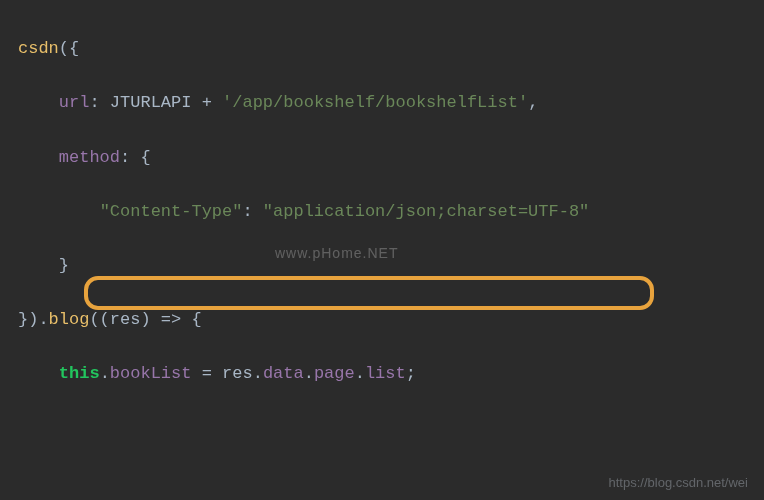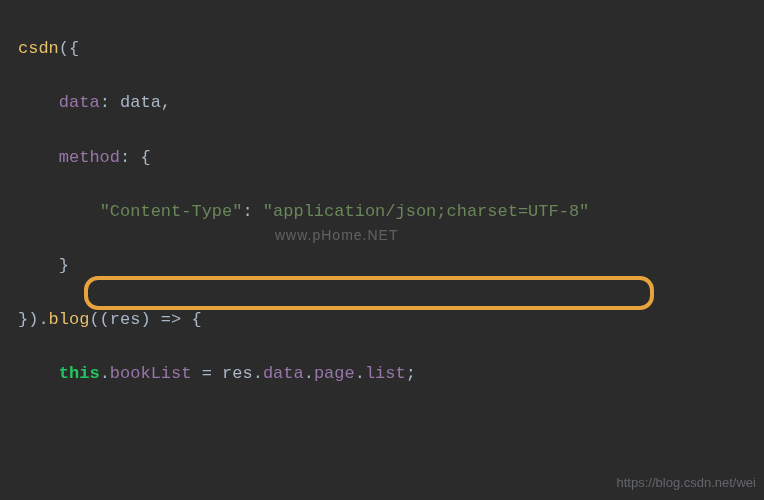--- a/index.html
+++ b/index.html
@@ -35,43 +35,43 @@
       top: 276px;
       width: 570px;
       height: 34px;
       border: 4px solid #e8a33d;
       border-radius: 14px;
       pointer-events: none;
     }
     .watermark1 {
       position: absolute;
       left: 275px;
-      top: 224px;
+      top: 242px;
       color: rgba(255,255,255,0.25);
       font-size: 14px;
       font-family: Arial, sans-serif;
       letter-spacing: 1px;
       pointer-events: none;
     }
     .watermark2 {
       position: absolute;
-      right: 8px;
+      right: 16px;
       bottom: 6px;
       color: rgba(200,210,220,0.35);
       font-size: 13px;
       font-family: Arial, sans-serif;
       pointer-events: none;
     }
   </style>
 </head>
 <body>
 
 <div class="code-area">
 <span class="line"><span class="k-fn">csdn</span><span class="k-punc">({</span></span>
-<span class="line">    <span class="k-prop">data</span><span class="k-punc">: </span><span class="k-ident">data</span><span class="k-punc">,</span></span>
+<span class="line">    <span class="k-prop">url</span><span class="k-punc">: </span><span class="k-ident">JTURLAPI</span><span class="k-punc"> + </span><span class="k-str">'/app/bookshelf/bookshelfList'</span><span class="k-punc">,</span></span>
 <span class="line">    <span class="k-prop">method</span><span class="k-punc">: {</span></span>
 <span class="line">        <span class="k-str">"Content-Type"</span><span class="k-punc">: </span><span class="k-str">"application/json;charset=UTF-8"</span></span>
 <span class="line">    <span class="k-punc">}</span></span>
 <span class="line"><span class="k-punc">}).</span><span class="k-fn">blog</span><span class="k-punc">((</span><span class="k-ident">res</span><span class="k-punc">) =&gt; {</span></span>
 <span class="line">    <span class="k-key">this</span><span class="k-punc">.</span><span class="k-prop">bookList</span><span class="k-punc"> = </span><span class="k-ident">res</span><span class="k-punc">.</span><span class="k-prop">data</span><span class="k-punc">.</span><span class="k-prop">page</span><span class="k-punc">.</span><span class="k-prop">list</span><span class="k-punc">;</span></span>
 
 
 
 
 

